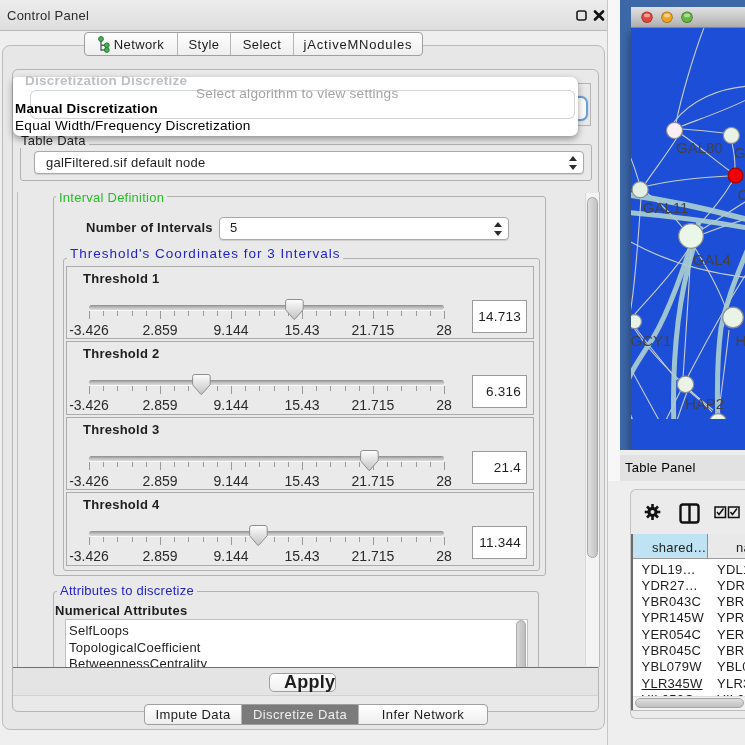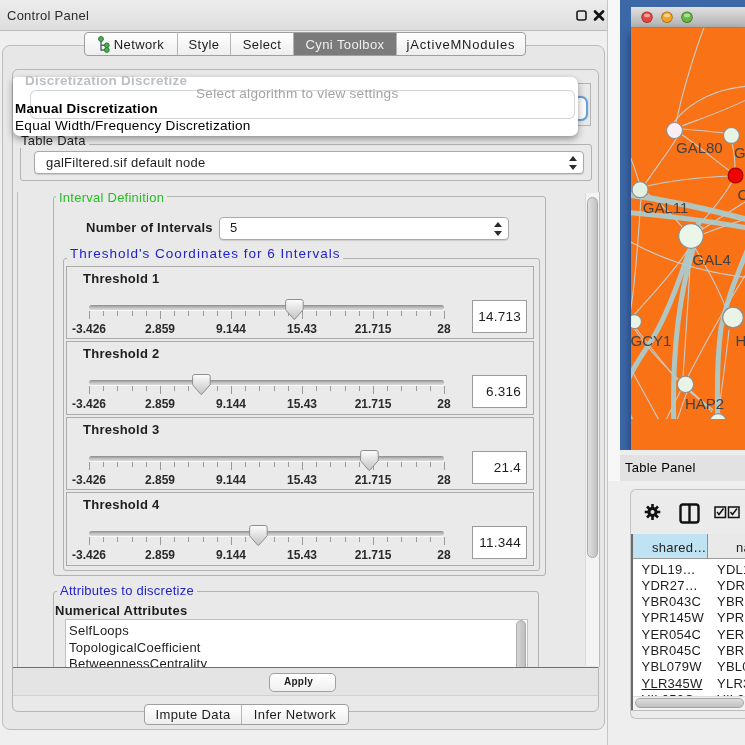--- a/index.html
+++ b/index.html
@@ -11,21 +11,21 @@
   .sg{display:flex;align-items:center;justify-content:center;font-size:13px;color:#1c1c1c;letter-spacing:0.4px;
     border-right:1px solid #b5b5b5;box-sizing:border-box;}
   .sg:last-child{border-right:none;}
   .sgd{background:#7b7b7b;color:#efefef;}
   .grp{position:absolute;border:1px solid #b2b2b2;border-radius:3px;box-sizing:border-box;}
   .glab{position:absolute;background:#e9e9e9;padding:0 3px;font-size:13px;line-height:14px;white-space:nowrap;letter-spacing:0.25px;}
   .combo{position:absolute;background:#fff;border:1px solid #a9a9a9;border-radius:4px;box-sizing:border-box;
     box-shadow:0 1px 1px rgba(0,0,0,0.12);}
   .vbox{position:absolute;background:#fff;border:1px solid #9b9b9b;box-sizing:border-box;}
   .tick{position:absolute;width:1px;background:#9a9a9a;}
-  .tlab{position:absolute;font-size:12px;font-weight:bold;color:#2a2a2a;transform:translateX(-50%);}
+  .tlab{position:absolute;font-size:14px;font-weight:normal;color:#2a2a2a;transform:translateX(-50%);}
   .track{position:absolute;height:5px;border-radius:2.5px;
     background:linear-gradient(#8c8c8c,#c2c2c2 55%,#dcdcdc);box-shadow:0 1px 0 rgba(255,255,255,.7);}
   .panelb{position:absolute;border:1px solid #ababab;background:#eaeaea;box-sizing:border-box;}
 </style></head>
 <body>
 
 <div class="a" style="left:0;top:0;width:607px;height:745px;background:#efefef;"></div>
 <div class="a" style="left:2px;top:45px;width:603px;height:685px;background:#e7e7e7;border:1px solid #bcbcbc;border-radius:8px;box-sizing:border-box;"></div>
 
 <div class="a" style="left:0;top:0;width:607px;height:30px;background:linear-gradient(#ededed,#dededd);border-bottom:1px solid #b9b9b9;"></div>
@@ -47,21 +47,20 @@
           <path d="M3 14 H7.5"></path>
         </g>
         <g fill="#4fae53" stroke="#1e7c31" stroke-width="1">
           <circle cx="3" cy="3" r="2.4"></circle>
           <circle cx="8.8" cy="9.3" r="2.4"></circle>
           <circle cx="8.8" cy="14" r="2.4"></circle>
         </g>
       </svg>Network</div>
   <div class="sg" style="width:53px;">Style</div>
   <div class="sg" style="width:63px;">Select</div>
-  <div class="sg sgd" style="width:103px;">Cyni Toolbox</div>
   <div class="sg" style="width:128px;letter-spacing:0.8px;">jActiveMNodules</div>
 </div>
 
 <div class="a" style="left:577px;top:83px;width:14px;height:43px;border:1px solid #b4b4b4;border-left:none;box-sizing:border-box;"></div>
 <div class="a" style="left:566px;top:96px;width:22px;height:25px;border:2px solid #6b9fd8;border-radius:7px;background:#fdfdfd;box-sizing:border-box;box-shadow:0 0 2px #9ec4ea;"></div>
 
 <div class="a" style="left:13px;top:77px;width:565px;height:59px;background:#fff;border-radius:4px 7px 7px 7px;box-shadow:0 3px 7px rgba(0,0,0,0.38);z-index:5;"></div>
 <div class="t b" style="left:25px;top:74px;color:#bdc0c2;font-size:13.5px;z-index:6;">Discretization Discretize</div>
 <div class="a" style="left:30px;top:90px;width:545px;height:29px;border:1.5px solid rgba(140,146,152,0.4);border-radius:6px;background:rgba(255,255,255,0.25);box-sizing:border-box;z-index:6;"></div>
 <div class="t" style="left:196px;top:87px;color:#a3a3a3;z-index:6;font-size:13.6px;">Select algorithm to view settings</div>
@@ -80,21 +79,21 @@
 <div class="a" id="scrollarea" style="left:17px;top:192px;width:583px;height:475px;border-left:1px solid #bcbcbc;border-right:1px solid #bcbcbc;box-sizing:border-box;background:#e9e9e9;overflow:hidden;">
     <div class="grp" style="left:35px;top:4px;width:493px;height:380px;"></div>
     <div class="t b" style="left:68px;top:28.5px;">Number of Intervals</div>
     <div class="combo" style="left:201px;top:25px;width:290px;height:23px;"></div>
     <div class="t" style="left:212px;top:29px;">5</div>
     <svg class="a" style="left:475px;top:30px;" width="10" height="14" viewBox="0 0 10 14">
       <path d="M5 0 L9 5 H1 Z" fill="#2b2b2b"></path>
       <path d="M5 14 L1 9 H9 Z" fill="#2b2b2b"></path>
     </svg>
     <div class="grp" style="left:45px;top:66px;width:477px;height:313px;"></div>
-    <div class="glab" style="left:49px;top:55px;color:#2222cc;font-size:13.5px;letter-spacing:1px;">Threshold's Coordinates for 6 Intervals</div>
+    <div class="glab" style="left:49px;top:55px;color:#2222cc;font-size:13.5px;letter-spacing:1px;">Threshold's Coordinates for 3 Intervals</div>
     <div class="panelb" style="left:47.5px;top:73.5px;width:468px;height:73.5px;"></div>
     <div class="t b" style="left:65px;top:79.5px;">Threshold 1</div>
     <div class="track" style="left:71px;top:112.5px;width:355px;"></div>
     <div class="tick" style="left:71.0px;top:118.5px;height:8px;"></div>
     <div class="tick" style="left:85.2px;top:118.5px;height:5px;"></div>
     <div class="tick" style="left:99.4px;top:118.5px;height:5px;"></div>
     <div class="tick" style="left:113.6px;top:118.5px;height:5px;"></div>
     <div class="tick" style="left:127.8px;top:118.5px;height:5px;"></div>
     <div class="tick" style="left:142.0px;top:118.5px;height:8px;"></div>
     <div class="tick" style="left:156.2px;top:118.5px;height:5px;"></div>
@@ -282,45 +281,46 @@
     <div class="a" style="left:498px;top:428px;width:10px;height:58px;border-radius:5px;background:linear-gradient(90deg,#d6d6d6,#bdbdbd);border:1px solid #ababab;box-sizing:border-box;"></div>
   </div>
 
 <div class="glab" style="left:56px;top:190.5px;color:#27bd27;">Interval Definition</div>
 
 <div class="a" style="left:585px;top:193px;width:14px;height:473px;background:#f3f3f3;border-left:1px solid #dadada;box-sizing:border-box;"></div>
 <div class="a" style="left:587px;top:197px;width:11px;height:361px;border-radius:5.5px;background:linear-gradient(90deg,#e0e0e0,#c2c2c2);border:1px solid #a6a6a6;box-sizing:border-box;"></div>
 
 <div class="a" style="left:13px;top:667px;width:585px;height:29px;background:#e4e4e4;border-top:1px solid #6f6f6f;border-bottom:1px solid #d2d2d2;box-sizing:border-box;"></div>
 <div class="a" style="left:269px;top:672.5px;width:67px;height:19px;background:linear-gradient(#ffffff,#efefef);border:1px solid #a0a0a0;border-radius:5px;box-sizing:border-box;"></div>
-<div class="t" style="left:284px;top:675px;font-weight:600;font-size:10px;">Apply</div>
+<div class="t" style="left:284px;top:675px;font-weight:600;font-size:18px;">Apply</div>
 
 <div class="seg" style="left:144px;top:703.5px;height:21.5px;">
   <div class="sg" style="width:97px;">Impute Data</div>
-  <div class="sg" style="width:106px;">Infer Network</div>
+  <div class="sg sgd" style="width:117px;">Discretize Data</div>
+  <div class="sg" style="width:128px;">Infer Network</div>
 </div>
 
 <div class="a" style="left:608.5px;top:364px;width:4px;height:5px;background:#9a9aa2;border-radius:1px;"></div>
 <div class="a" style="left:607px;top:0;width:13px;height:745px;background:#f7f7f7;border-left:1px solid #c6c6c6;box-sizing:border-box;"></div>
 <div class="a" style="left:620px;top:0;width:125px;height:450px;background:#3c68a8;"></div>
 
 <div class="a" style="left:631px;top:7px;width:114px;height:21px;background:linear-gradient(#e0e0e0,#b2b2b2);border-bottom:1px solid #8d8d8d;box-sizing:border-box;"></div>
 <svg class="a" style="left:641px;top:11px;" width="52" height="13" viewBox="0 0 52 13">
   <circle cx="6" cy="6.3" r="5.7" fill="#9f2921"></circle>
     <circle cx="6" cy="6.3" r="5" fill="#e2453b"></circle>
     <ellipse cx="6" cy="4.4" rx="3" ry="1.9" fill="rgba(255,255,255,.5)"></ellipse>
   <circle cx="26" cy="6.3" r="5.7" fill="#a26c07"></circle>
     <circle cx="26" cy="6.3" r="5" fill="#efa320"></circle>
     <ellipse cx="26" cy="4.4" rx="3" ry="1.9" fill="rgba(255,255,255,.5)"></ellipse>
   <circle cx="46" cy="6.3" r="5.7" fill="#37721f"></circle>
     <circle cx="46" cy="6.3" r="5" fill="#63b83e"></circle>
     <ellipse cx="46" cy="4.4" rx="3" ry="1.9" fill="rgba(255,255,255,.5)"></ellipse>
 </svg>
 
-<div class="a" style="left:631px;top:28px;width:114px;height:485px;background:#f97316;box-shadow:0 5px 9px rgba(5,10,40,.5);overflow:hidden;">
+<div class="a" style="left:631px;top:28px;width:114px;height:485px;background:#1d4ed8;box-shadow:0 5px 9px rgba(5,10,40,.5);overflow:hidden;">
 <svg width="114" height="391" viewBox="0 0 114 391">
   <g fill="none" stroke="#c7cccb" stroke-width="1.1">
     <path d="M74,-3 C62,28 50,70 45,95"></path>
     <path d="M47,108 C36,126 22,144 14,156"></path>
     <path d="M50,106 C68,118 86,134 99,143"></path>
     <path d="M51,101 C66,102 85,104 93,105"></path>
     <path d="M101,115 C103,124 104,131 104,140"></path>
     <path d="M43,94 C60,72 88,60 119,58"></path>
     <path d="M16,158 C42,152 76,149 97,148"></path>
     <path d="M16,165 C30,176 44,190 52,200"></path>

